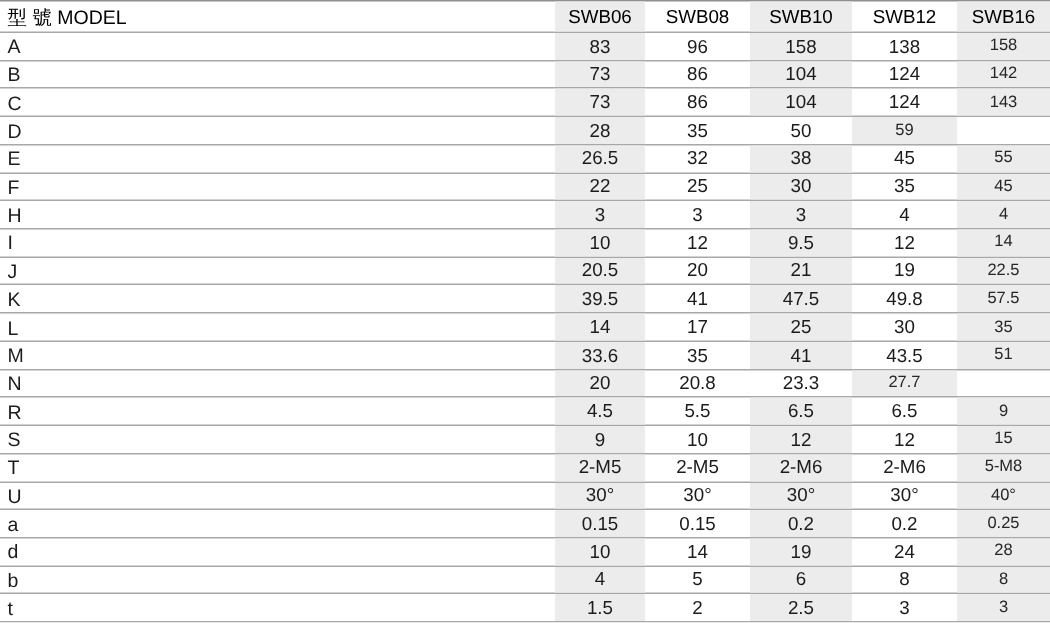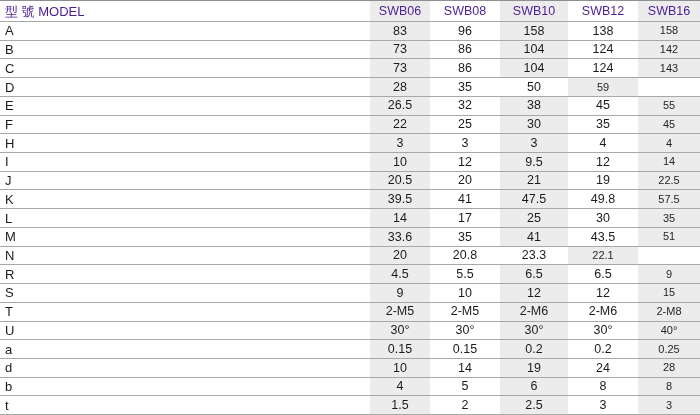--- a/index.html
+++ b/index.html
@@ -49,21 +49,21 @@
   }
   .cell.shaded {
     background: #ececec;
   }
   .cell.small {
     font-size: 11px;
     color: #262626;
   }
   .row.header .cell {
     font-size: 12.5px;
-    color: #4c1d95;
+    color: #000000;
   }
   .row.header .cell.label {
     font-size: 13px;
   }
 </style>
 </head>
 <body>
 
 <div class="spec-table">
   <div class="row header">
@@ -168,21 +168,21 @@
       <div class="cell">35</div>
       <div class="cell shaded">41</div>
       <div class="cell">43.5</div>
       <div class="cell shaded small">51</div>
     </div>
     <div class="row">
       <div class="cell label">N</div>
       <div class="cell shaded">20</div>
       <div class="cell">20.8</div>
       <div class="cell">23.3</div>
-      <div class="cell shaded small">22.1</div>
+      <div class="cell shaded small">27.7</div>
     </div>
     <div class="row">
       <div class="cell label">R</div>
       <div class="cell shaded">4.5</div>
       <div class="cell">5.5</div>
       <div class="cell shaded">6.5</div>
       <div class="cell">6.5</div>
       <div class="cell shaded small">9</div>
     </div>
     <div class="row">
@@ -192,21 +192,21 @@
       <div class="cell shaded">12</div>
       <div class="cell">12</div>
       <div class="cell shaded small">15</div>
     </div>
     <div class="row">
       <div class="cell label">T</div>
       <div class="cell shaded">2-M5</div>
       <div class="cell">2-M5</div>
       <div class="cell shaded">2-M6</div>
       <div class="cell">2-M6</div>
-      <div class="cell shaded small">2-M8</div>
+      <div class="cell shaded small">5-M8</div>
     </div>
     <div class="row">
       <div class="cell label">U</div>
       <div class="cell shaded">30°</div>
       <div class="cell">30°</div>
       <div class="cell shaded">30°</div>
       <div class="cell">30°</div>
       <div class="cell shaded small">40°</div>
     </div>
     <div class="row">

